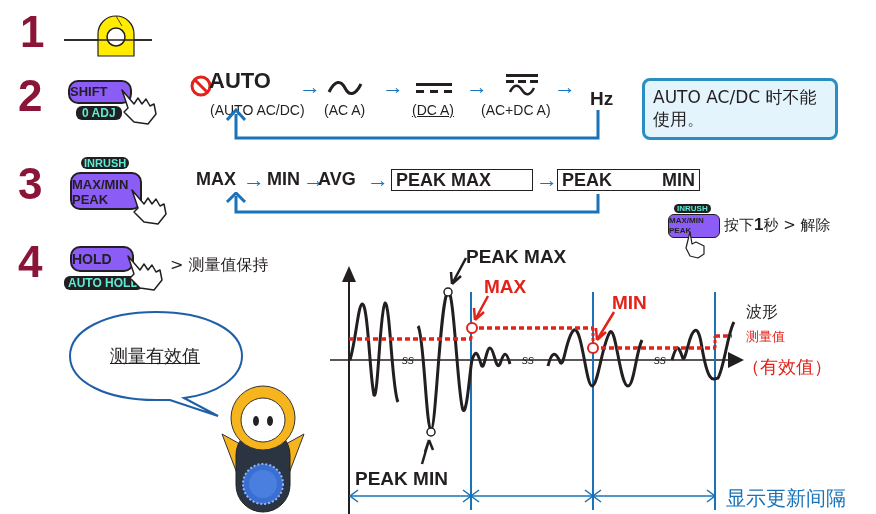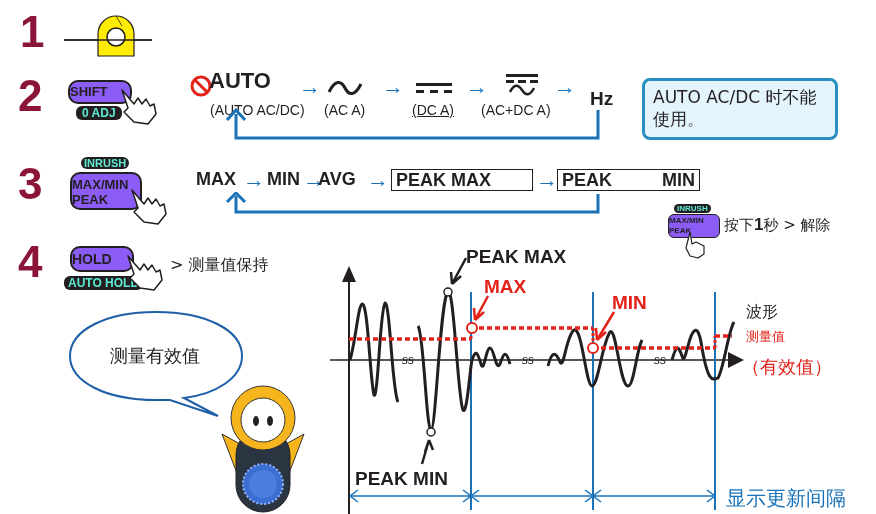--- a/index.html
+++ b/index.html
@@ -122,21 +122,21 @@
 <div class="key" style="left:70px;top:246px;width:64px;height:26px;line-height:22px;font-size:14px;">HOLD</div>
 <div class="tag" style="left:64px;top:276px;font-size:12px;padding:1px 4px;">AUTO HOLD</div>
 <svg class="abs" style="left:124px;top:252px;" width="42" height="40">
   <path d="M4 4 L16 18 L20 12 L24 18 L28 13 L32 20 L36 18 L38 28 L30 38 L16 36 L6 26 L10 22 Z" fill="#fff" stroke="#231f20" stroke-width="1.5" stroke-linejoin="round"></path>
 </svg>
 <div class="abs cjk" style="left:170px;top:255px;font-size:16px;white-space:nowrap;">&gt; 测量值保持</div>
 
 <svg class="abs" style="left:66px;top:308px;" width="180" height="112">
   <path d="M90 4 C140 4 176 22 176 48 C176 70 150 86 118 90 L152 108 L104 92 C98 92 94 92 90 92 C40 92 4 74 4 48 C4 22 40 4 90 4 Z" fill="#fff" stroke="#1f5fa8" stroke-width="2"></path>
 </svg>
-<div class="abs cjk" style="left:110px;top:344px;font-size:18px;white-space:nowrap;">测量有效值</div>
+<div class="abs cjk" style="left:110px;top:344px;font-size:18px;white-space:nowrap;text-decoration:underline;">测量有效值</div>
 
 <svg class="abs" style="left:218px;top:384px;" width="90" height="130">
   <path d="M4 50 L22 60 L20 92 Z" fill="#f6b51c" stroke="#333" stroke-width="1"></path>
   <path d="M86 50 L68 60 L70 92 Z" fill="#f6b51c" stroke="#333" stroke-width="1"></path>
   <rect x="18" y="44" width="54" height="84" rx="27" fill="#2b3542" stroke="#222" stroke-width="1"></rect>
   <circle cx="45" cy="34" r="32" fill="#f6b51c" stroke="#333" stroke-width="1"></circle>
   <circle cx="45" cy="36" r="22" fill="#fff" stroke="#333" stroke-width="1"></circle>
   <ellipse cx="38" cy="37" rx="3" ry="5" fill="#222"></ellipse>
   <ellipse cx="52" cy="37" rx="3" ry="5" fill="#222"></ellipse>
   <circle cx="45" cy="100" r="20" fill="#3a6fd1" stroke="#8fb4ff" stroke-width="2" stroke-dasharray="2 2"></circle>

